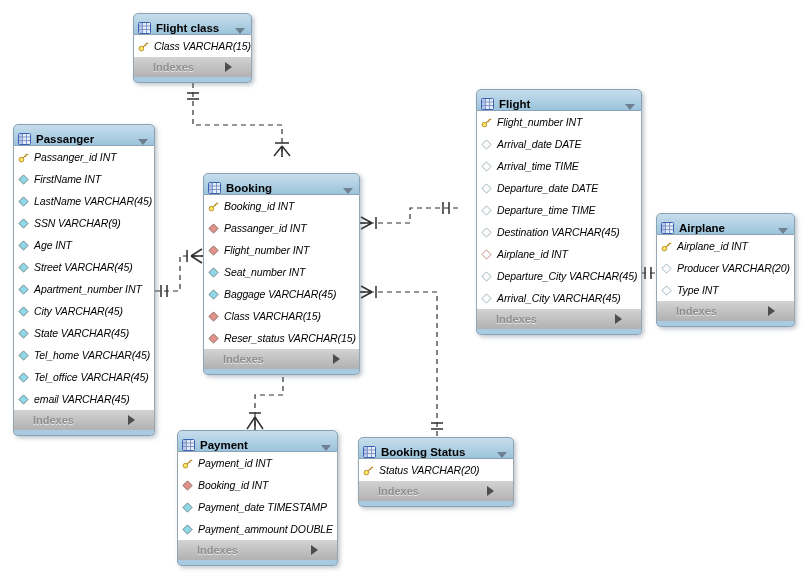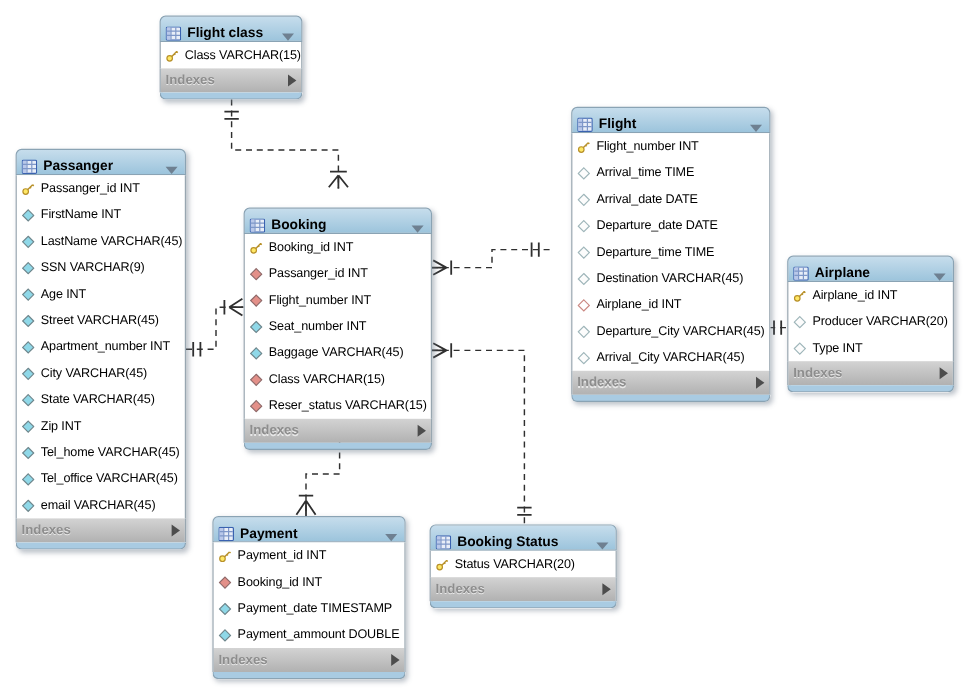--- a/index.html
+++ b/index.html
@@ -10,25 +10,25 @@
   .rel { fill:none; stroke:#2f2f2f; stroke-width:1.2; stroke-dasharray:5 4; }
   .mk  { fill:none; stroke:#2f2f2f; stroke-width:1.5; }
 
   .db-table { position:absolute; border-radius:5px; box-shadow:2px 2px 4px rgba(110,125,140,.45); }
   .tbl-header { height:22px; display:flex; align-items:flex-end; padding:0 6px 0 4px;
     background:linear-gradient(#c6ddec,#9cc4dc); border:1px solid #8aa3b4;
     border-radius:5px 5px 0 0; }
   .tbl-icon { display:inline-flex; flex:0 0 auto; }
   .tbl-title { font-size:11.5px; font-weight:bold; color:#000; margin-left:5px; flex:1; white-space:nowrap; overflow:hidden; }
   .hdr-arrow { width:0; height:0; border-left:5px solid transparent; border-right:5px solid transparent; border-top:6px solid #6e8091; }
-  .tbl-body { background:#fff; border-left:1px solid #98a6b0; border-right:1px solid #98a6b0; }
+  .tbl-body { background:#fff; border-left:1px solid #98a6b0; border-right:1px solid #98a6b0;font-style:italic; }
   .field-row { height:22px; display:flex; align-items:center; padding-left:4px;
     font-size:10.5px; letter-spacing:-0.1px; color:#000; white-space:nowrap; overflow:hidden; }
   .fld-icon { width:12px; height:11px; margin-right:4px; flex:0 0 auto; display:inline-flex; }
-  .idx-bar { height:20px; display:flex; align-items:center; padding:0 4px;
+  .idx-bar { height:20px; display:flex; align-items:center; padding:0 19px;
     background:linear-gradient(#d3d3d3,#b1b1b1); border-left:1px solid #98a6b0; border-right:1px solid #98a6b0;justify-content:flex-end; }
   .idx-label { font-size:11px; font-weight:bold; color:#8d8d8d; text-shadow:0 1px 0 #e8e8e8; flex:1; }
   .idx-arrow { width:0; height:0; border-top:5px solid transparent; border-bottom:5px solid transparent; border-left:7px solid #4d4d4d; }
   .tbl-footer { height:6px; background:#a9cbe2; border:1px solid #8aa3b4; border-top:none; border-radius:0 0 5px 5px; }
 </style>
 </head>
 <body>
 
 <div class="canvas">
 
@@ -179,28 +179,20 @@
             </svg>
           </span>
           <span>State VARCHAR(45)</span>
         </div>
         <div class="field-row">
           <span class="fld-icon">
             <svg width="11" height="11" viewBox="0 0 11 11">
               <polygon points="5.5,0.9 10.1,5.5 5.5,10.1 0.9,5.5" fill="#8fd8e8" stroke="#6f878d" stroke-width="1"></polygon>
             </svg>
           </span>
-          <span>Zip INT</span>
-        </div>
-        <div class="field-row">
-          <span class="fld-icon">
-            <svg width="11" height="11" viewBox="0 0 11 11">
-              <polygon points="5.5,0.9 10.1,5.5 5.5,10.1 0.9,5.5" fill="#8fd8e8" stroke="#6f878d" stroke-width="1"></polygon>
-            </svg>
-          </span>
           <span>Tel_home VARCHAR(45)</span>
         </div>
         <div class="field-row">
           <span class="fld-icon">
             <svg width="11" height="11" viewBox="0 0 11 11">
               <polygon points="5.5,0.9 10.1,5.5 5.5,10.1 0.9,5.5" fill="#8fd8e8" stroke="#6f878d" stroke-width="1"></polygon>
             </svg>
           </span>
           <span>Tel_office VARCHAR(45)</span>
         </div>
@@ -317,29 +309,29 @@
             </svg>
           </span>
           <span>Flight_number INT</span>
         </div>
         <div class="field-row">
           <span class="fld-icon">
             <svg width="11" height="11" viewBox="0 0 11 11">
               <polygon points="5.5,0.9 10.1,5.5 5.5,10.1 0.9,5.5" fill="#fcfcfc" stroke="#9fb6ba" stroke-width="1"></polygon>
             </svg>
           </span>
+          <span>Arrival_date DATE</span>
+        </div>
+        <div class="field-row">
+          <span class="fld-icon">
+            <svg width="11" height="11" viewBox="0 0 11 11">
+              <polygon points="5.5,0.9 10.1,5.5 5.5,10.1 0.9,5.5" fill="#fcfcfc" stroke="#9fb6ba" stroke-width="1"></polygon>
+            </svg>
+          </span>
           <span>Arrival_time TIME</span>
-        </div>
-        <div class="field-row">
-          <span class="fld-icon">
-            <svg width="11" height="11" viewBox="0 0 11 11">
-              <polygon points="5.5,0.9 10.1,5.5 5.5,10.1 0.9,5.5" fill="#fcfcfc" stroke="#9fb6ba" stroke-width="1"></polygon>
-            </svg>
-          </span>
-          <span>Arrival_date DATE</span>
         </div>
         <div class="field-row">
           <span class="fld-icon">
             <svg width="11" height="11" viewBox="0 0 11 11">
               <polygon points="5.5,0.9 10.1,5.5 5.5,10.1 0.9,5.5" fill="#fcfcfc" stroke="#9fb6ba" stroke-width="1"></polygon>
             </svg>
           </span>
           <span>Departure_date DATE</span>
         </div>
         <div class="field-row">

